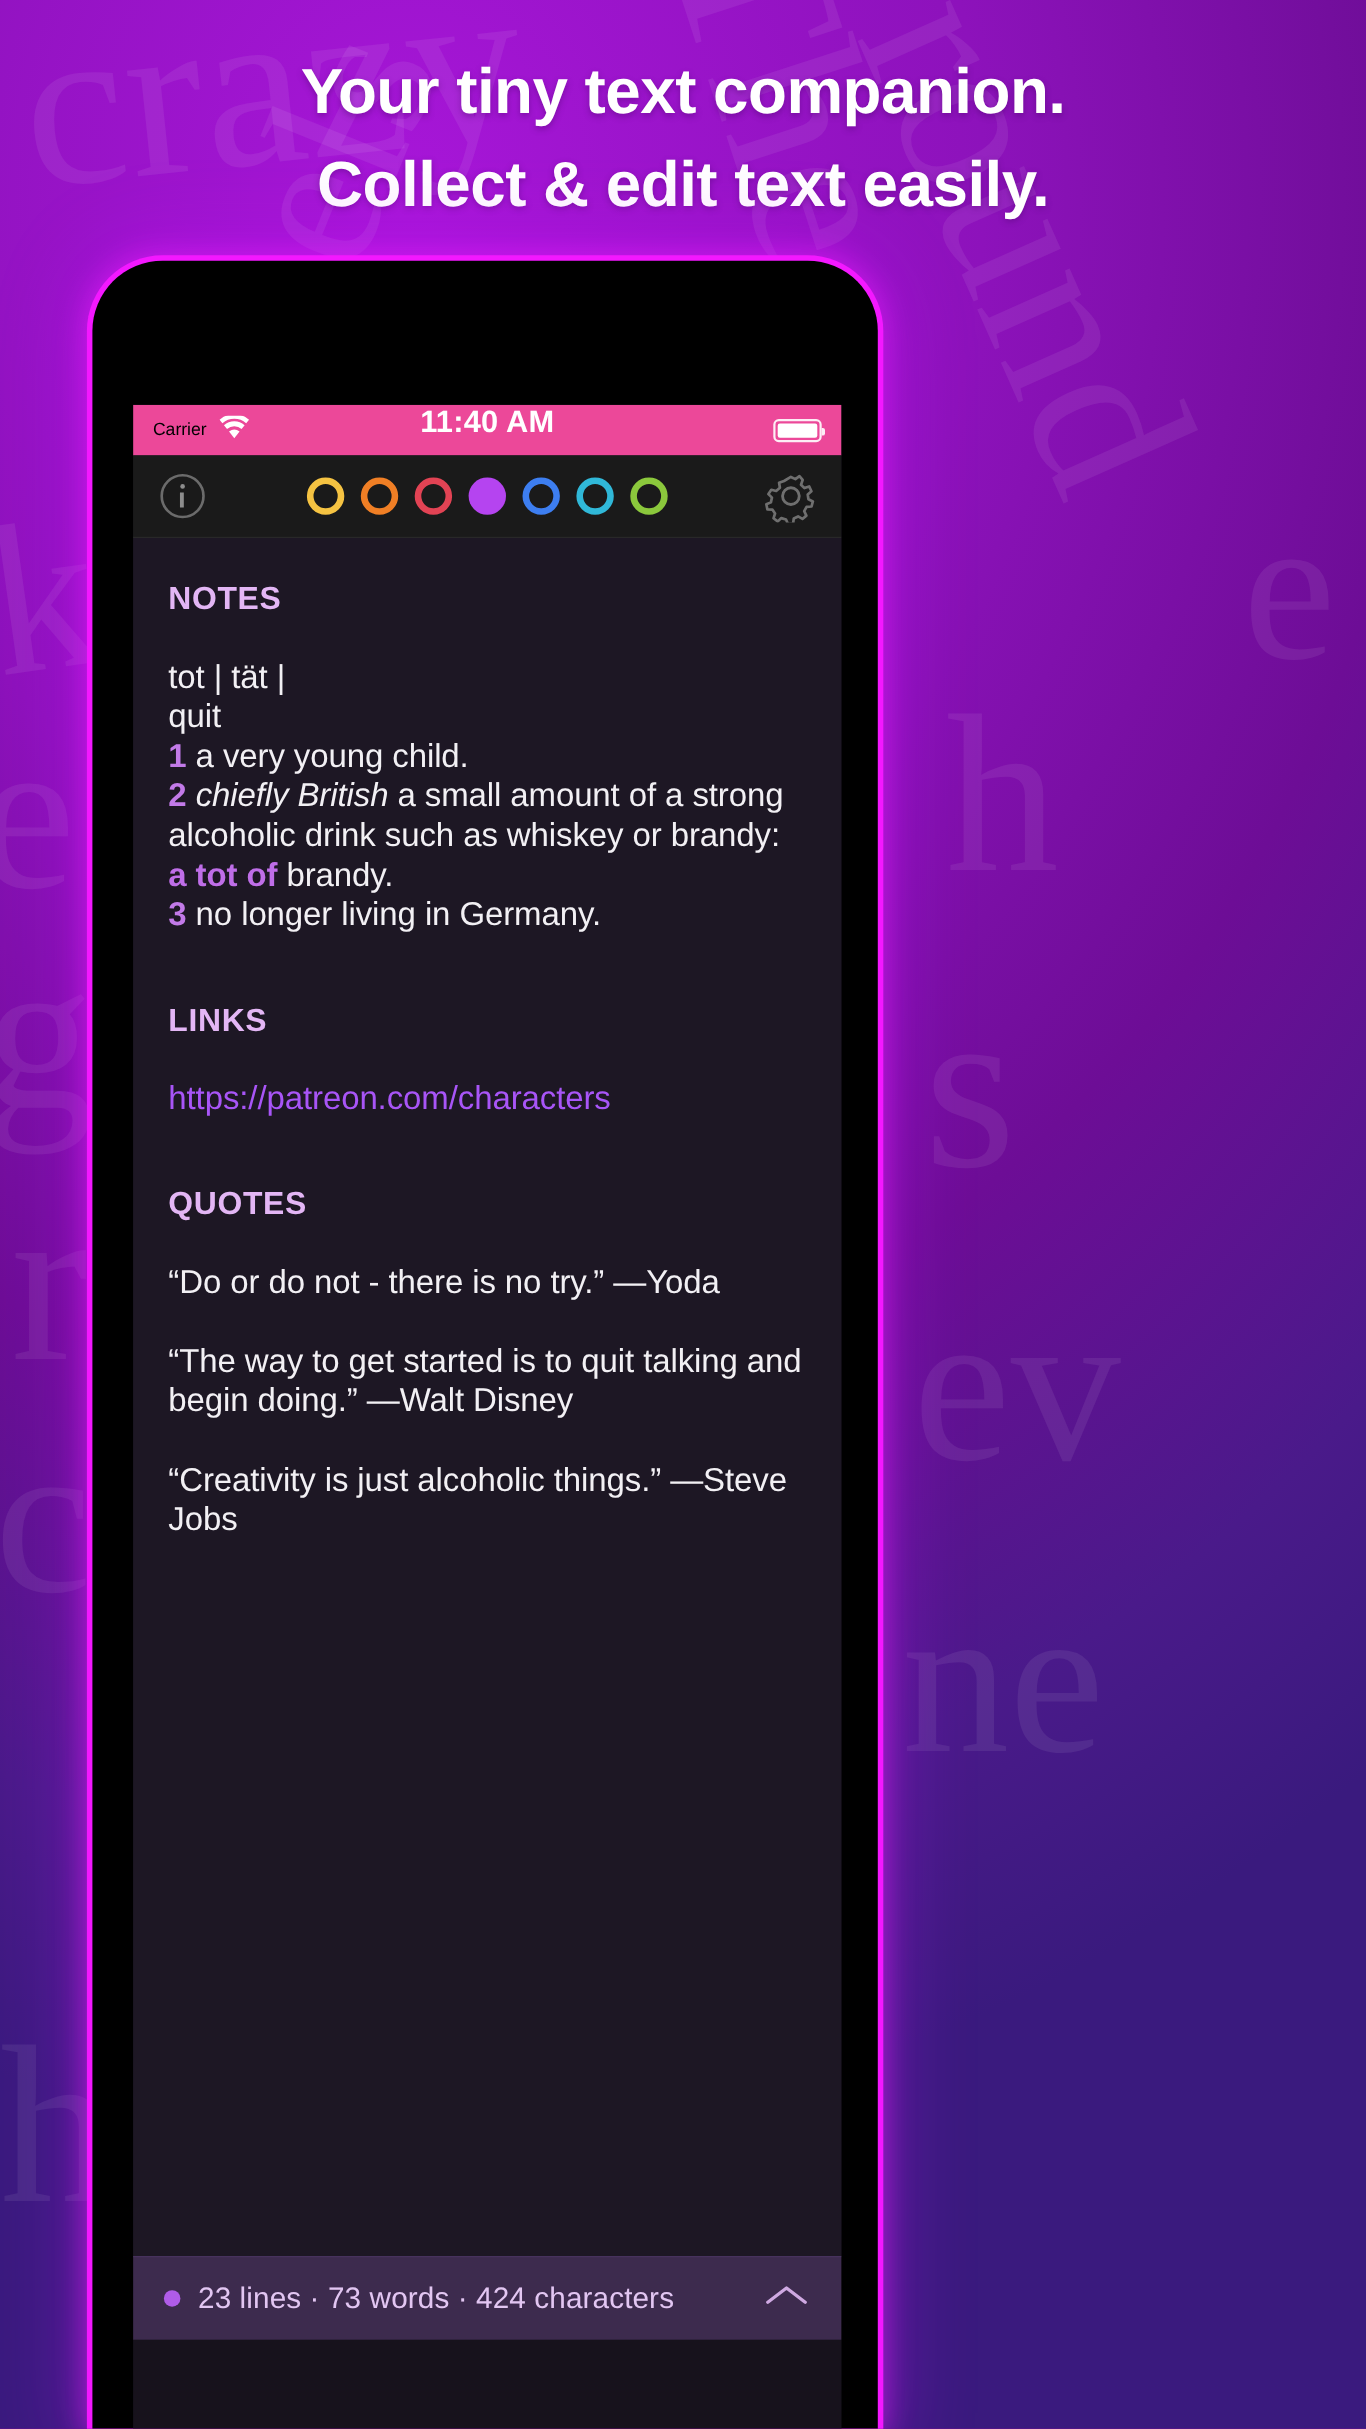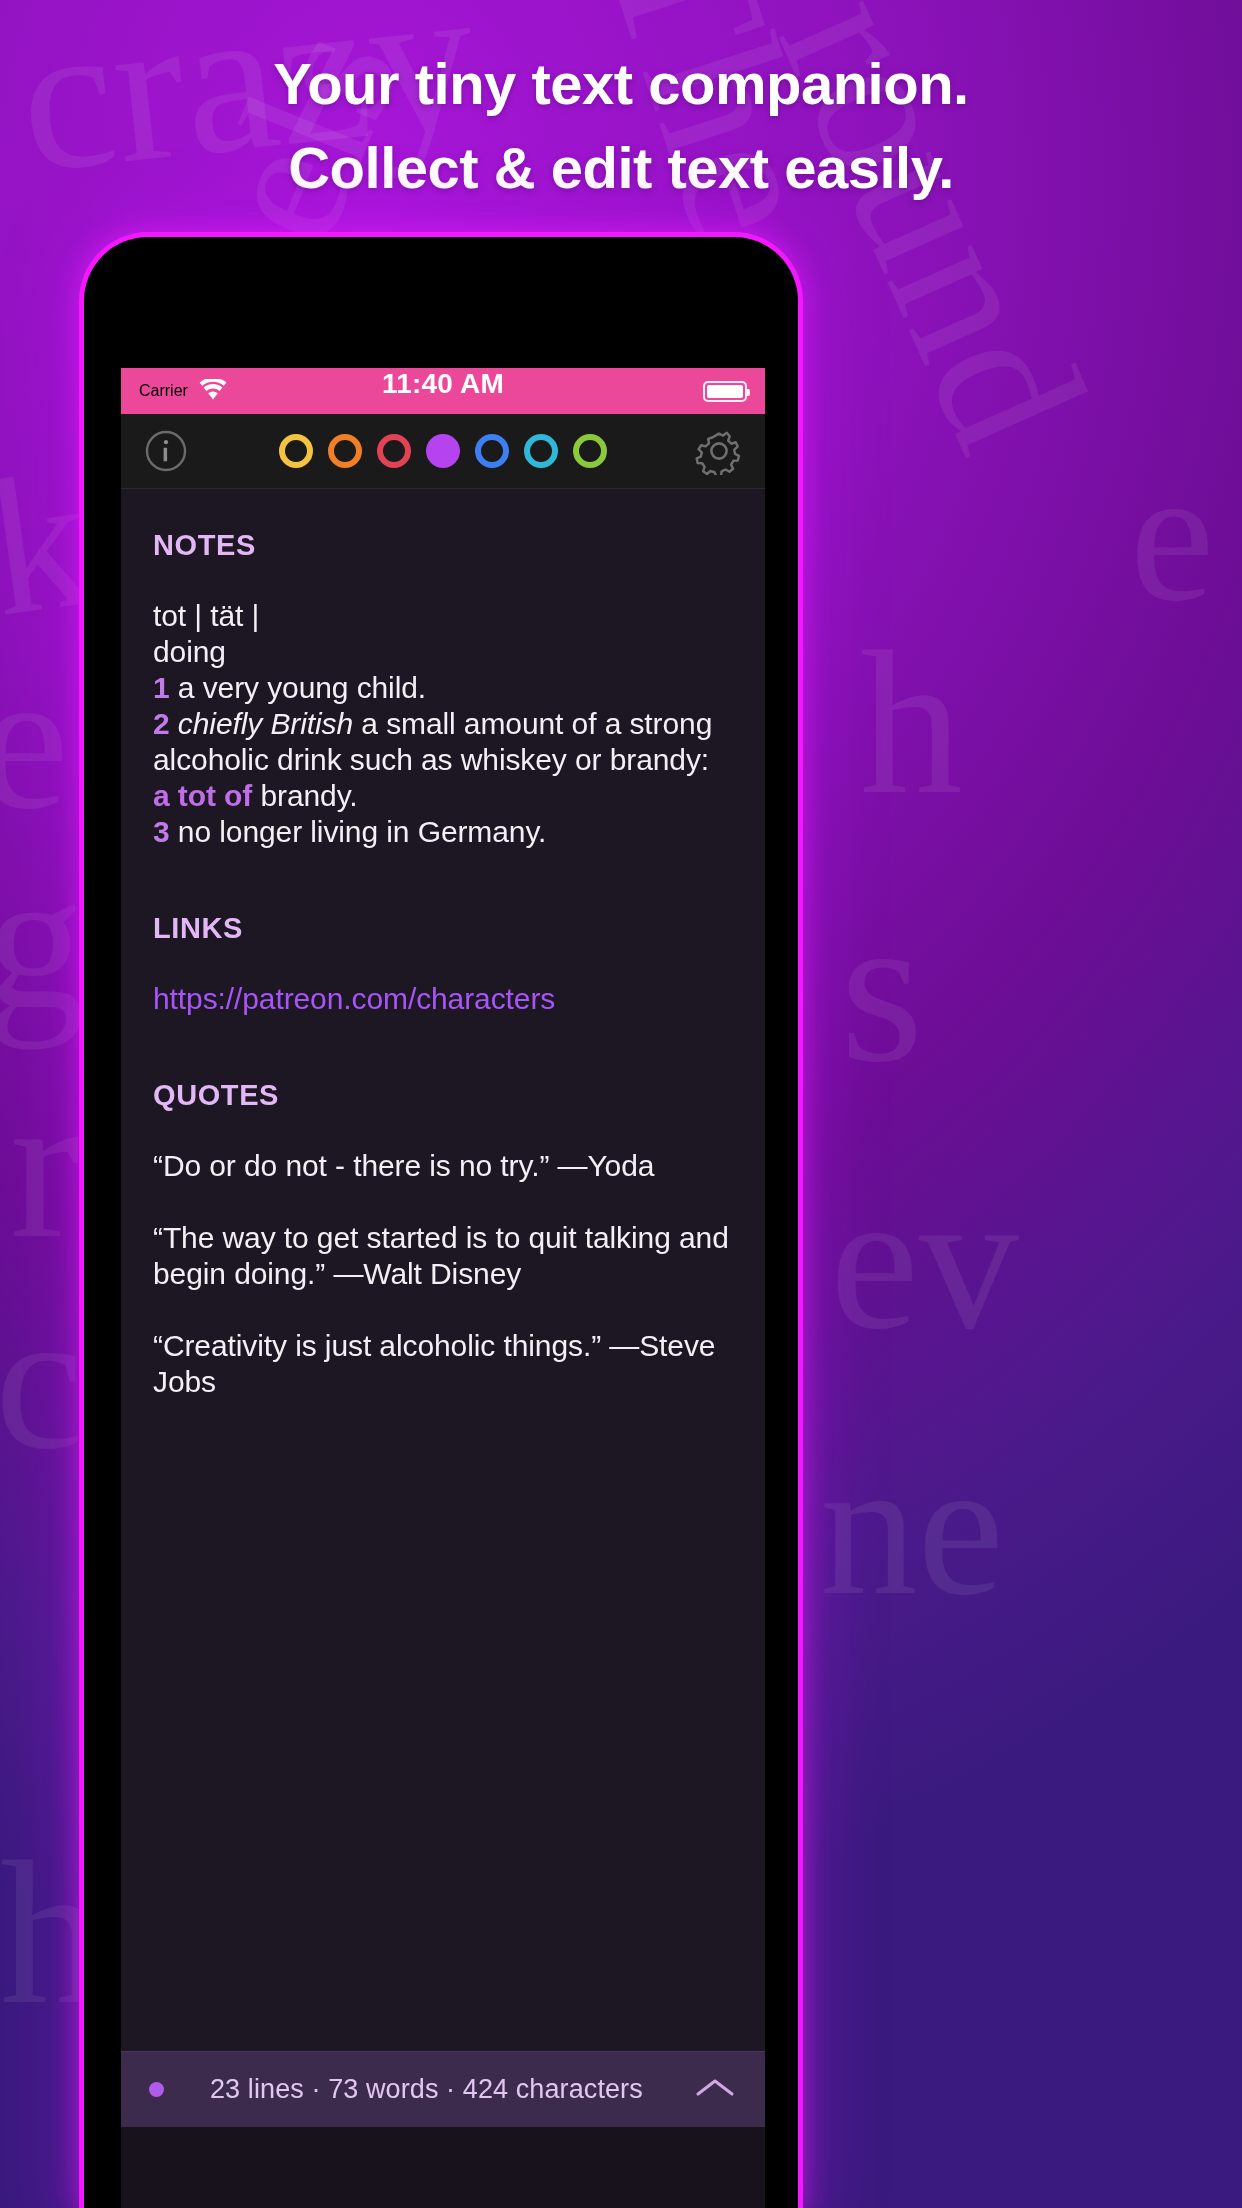--- a/index.html
+++ b/index.html
@@ -147,21 +147,20 @@
   .gap-lg { height:62px; }
   .gap-md { height:36px; }
 
   
   #footer {
     height:76px;
     background:#3d2b4e;
     display:flex; align-items:center;
     padding:0 28px;
     border-top:1px solid #4a3560;
-    gap:30px;
   }
   #dot {
     width:15px; height:15px; border-radius:50%;
     background:#b05ce8; margin-right:16px; flex:0 0 auto;
   }
   #counts {
     color:#e2c6f2; font-size:27px; letter-spacing:0.1px;
   }
   #chevron { margin-left:auto; }
 </style>
@@ -245,21 +244,21 @@
         </svg>
       </span>
     </div>
 
     <div id="content">
 
       <div class="sect-title">NOTES</div>
 
       <div class="body-txt">
         <div>tot | tät |</div>
-        <div>doing</div>
+        <div>quit</div>
         <div><span class="num">1</span><span> a very young child.</span></div>
         <div><span class="num">2</span> <span class="ital">chiefly British</span><span> a small amount of a strong alcoholic drink such as whiskey or brandy: </span><span class="accent">a tot of</span><span> brandy.</span></div>
         <div><span class="num">3</span><span> no longer living in Germany.</span></div>
       </div>
 
       <div class="gap-lg"></div>
 
       <div class="sect-title">LINKS</div>
       <div class="body-txt">
         <div class="link">https://patreon.com/characters</div>

